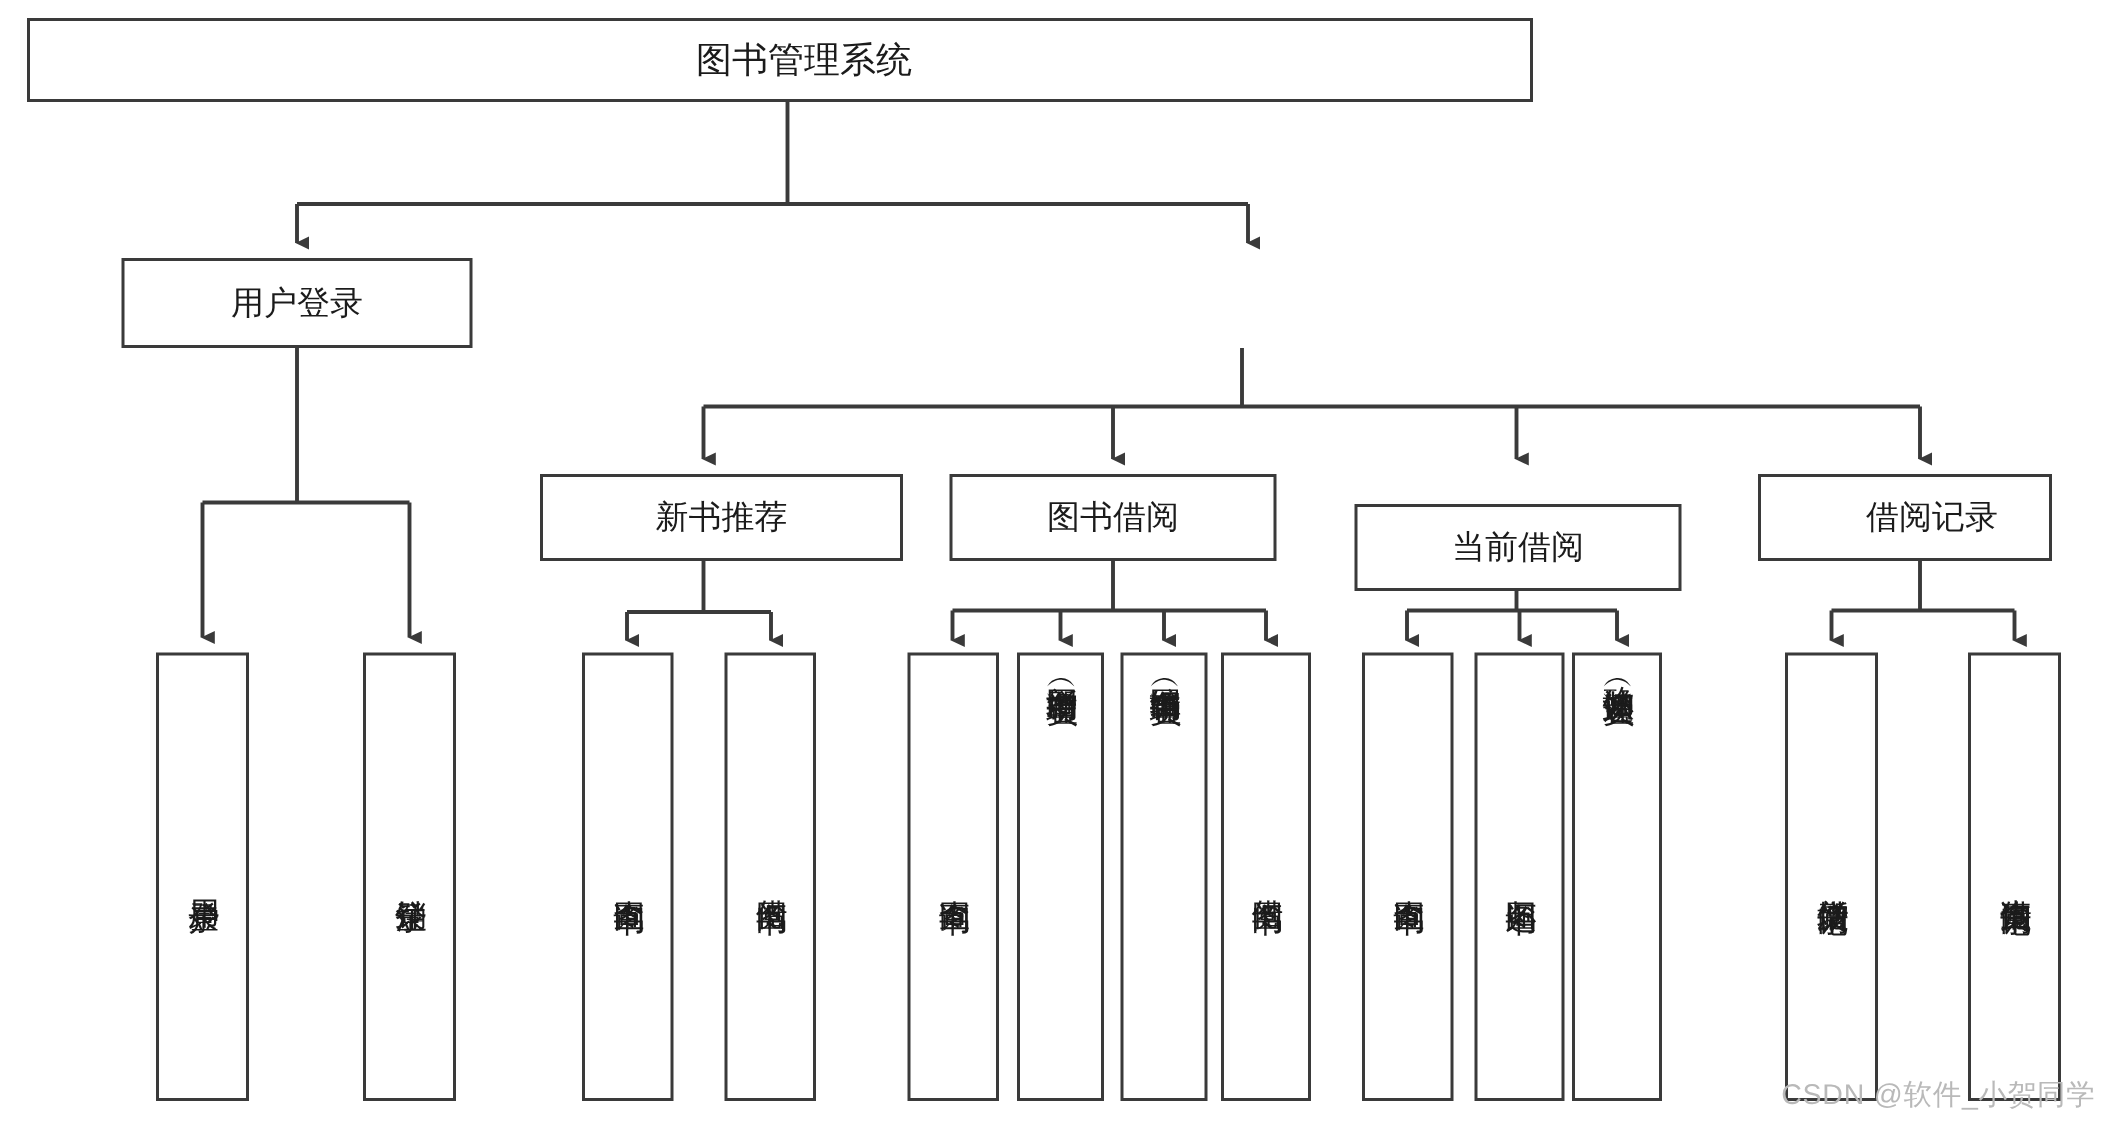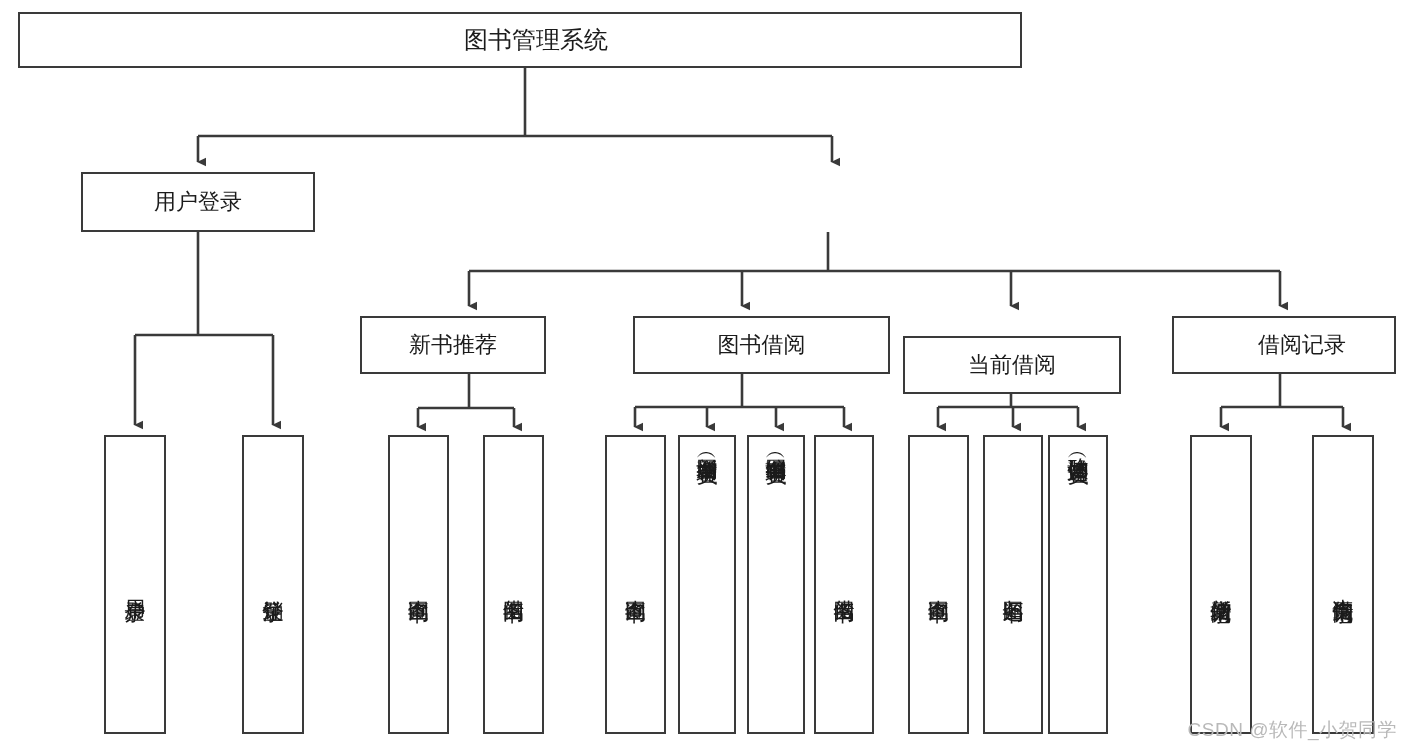--- a/index.html
+++ b/index.html
@@ -124,30 +124,30 @@
   </svg>
 
   <div class="box root" style="left:18px; top:12px; width:1004px; height:56px;padding-left:32px;">
     <span>图书管理系统</span>
   </div>
 
   <div class="box lvl2" style="left:81px; top:172px; width:234px; height:60px;">
     <span>用户登录</span>
   </div>
 
-  <div class="box lvl3" style="left:360px; top:316px; width:186px; height:58px;">
+  <div class="box lvl3" style="left:360px; top:316px; width:242px; height:58px;">
     <span>新书推荐</span>
   </div>
-  <div class="box lvl3" style="left:633px; top:316px; width:257px; height:58px;">
+  <div class="box lvl3" style="left:633px; top:316px; width:218px; height:58px;">
     <span>图书借阅</span>
   </div>
   <div class="box lvl3" style="left:903px; top:316px; width:218px; height:58px;margin-top:20px;">
     <span>当前借阅</span>
   </div>
-  <div class="box lvl3" style="left:1172px; top:316px; width:224px; height:58px;padding-left:36px;">
+  <div class="box lvl3" style="left:1172px; top:316px; width:196px; height:58px;padding-left:36px;">
     <span>借阅记录</span>
   </div>
 
   <div class="leaf" style="left:104px; top:435px; width:62px; height:299px;">
     <span class="vtext">用户登录</span>
   </div>
   <div class="leaf" style="left:242px; top:435px; width:62px; height:299px;">
     <span class="vtext">注销登录</span>
   </div>
 

